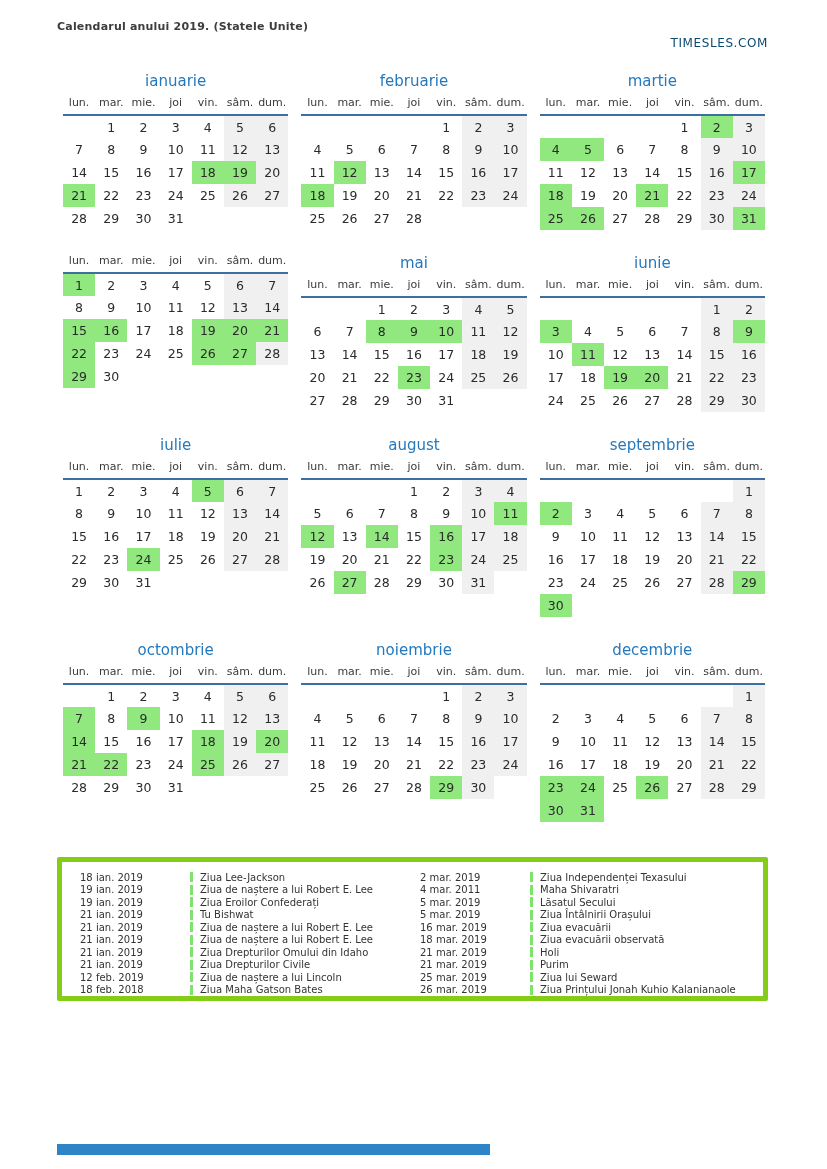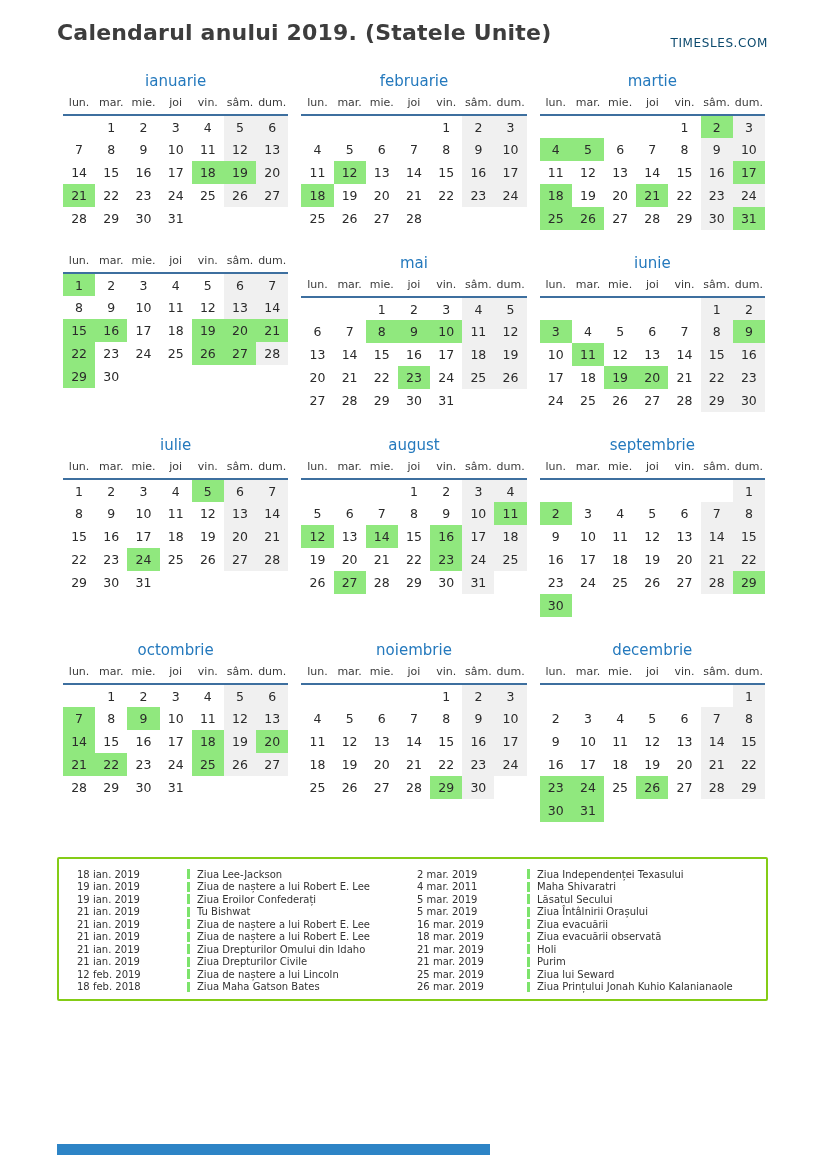--- a/index.html
+++ b/index.html
@@ -1,35 +1,35 @@
 <!DOCTYPE html>
 <html><head>
 <meta charset="utf-8">
 <style>
   * { margin:0; padding:0; box-sizing:border-box; }
   html,body { width:827px; height:1169px; background:#ffffff;
     font-family:"DejaVu Sans", sans-serif; position:relative; overflow:hidden; }
-  .page-title { position:absolute; left:57px; top:20px; font-size:22px;
+  .page-title { position:absolute; left:57px; top:20px; font-size:11px;
     font-weight:bold; color:#3d3d3d; letter-spacing:0.2px; }
   .site-link { position:absolute; right:59px; top:36px; font-size:12px;
     color:#0c4a6e; text-decoration:none; letter-spacing:0.6px; cursor:pointer; }
   .months-grid { position:absolute; left:63px; top:72px; width:702px;
     display:grid; grid-template-columns:repeat(3,1fr); column-gap:13px;
     row-gap:24px; align-items:start; }
   .month { width:100%; }
   .month-title { text-align:center; font-size:15px; color:#2479bd;
     margin-bottom:6px; cursor:pointer; }
   .month table { width:100%; border-collapse:collapse; table-layout:fixed; }
   .month th { font-size:11px; font-weight:normal; color:#3a3a3a;
     padding-bottom:5px; border-bottom:2px solid #3d6f9f; text-align:center; }
   .month td { height:23px; text-align:center; font-size:12.5px; color:#2b2b2b; }
   .month td.we { background:#f0f0f0; }
   .month td.hl { background:#90e87e; }
   .legend-box { position:absolute; left:57px; top:857px; width:711px;
-    height:144px; border:2px solid #84cc16; border-radius:2px;
+    height:144px; border:5px solid #84cc16; border-radius:2px;
     padding:9px 0 9px 18px; display:grid; grid-template-columns:340px 1fr;
     column-gap:0; background:#fff; }
   .legend-col { display:flex; flex-direction:column; }
   .legend-row { display:flex; align-items:center; height:12.5px;
     font-size:10px; color:#333; white-space:nowrap; }
   .legend-date { width:110px; flex-shrink:0; }
   .legend-tick { display:inline-block; width:3px; height:10px;
     background:#7de36c; margin-right:7px; flex-shrink:0; }
   .footer-bar { position:absolute; left:57px; top:1144px; width:433px;
     height:11px; background:#2d84c6; }

